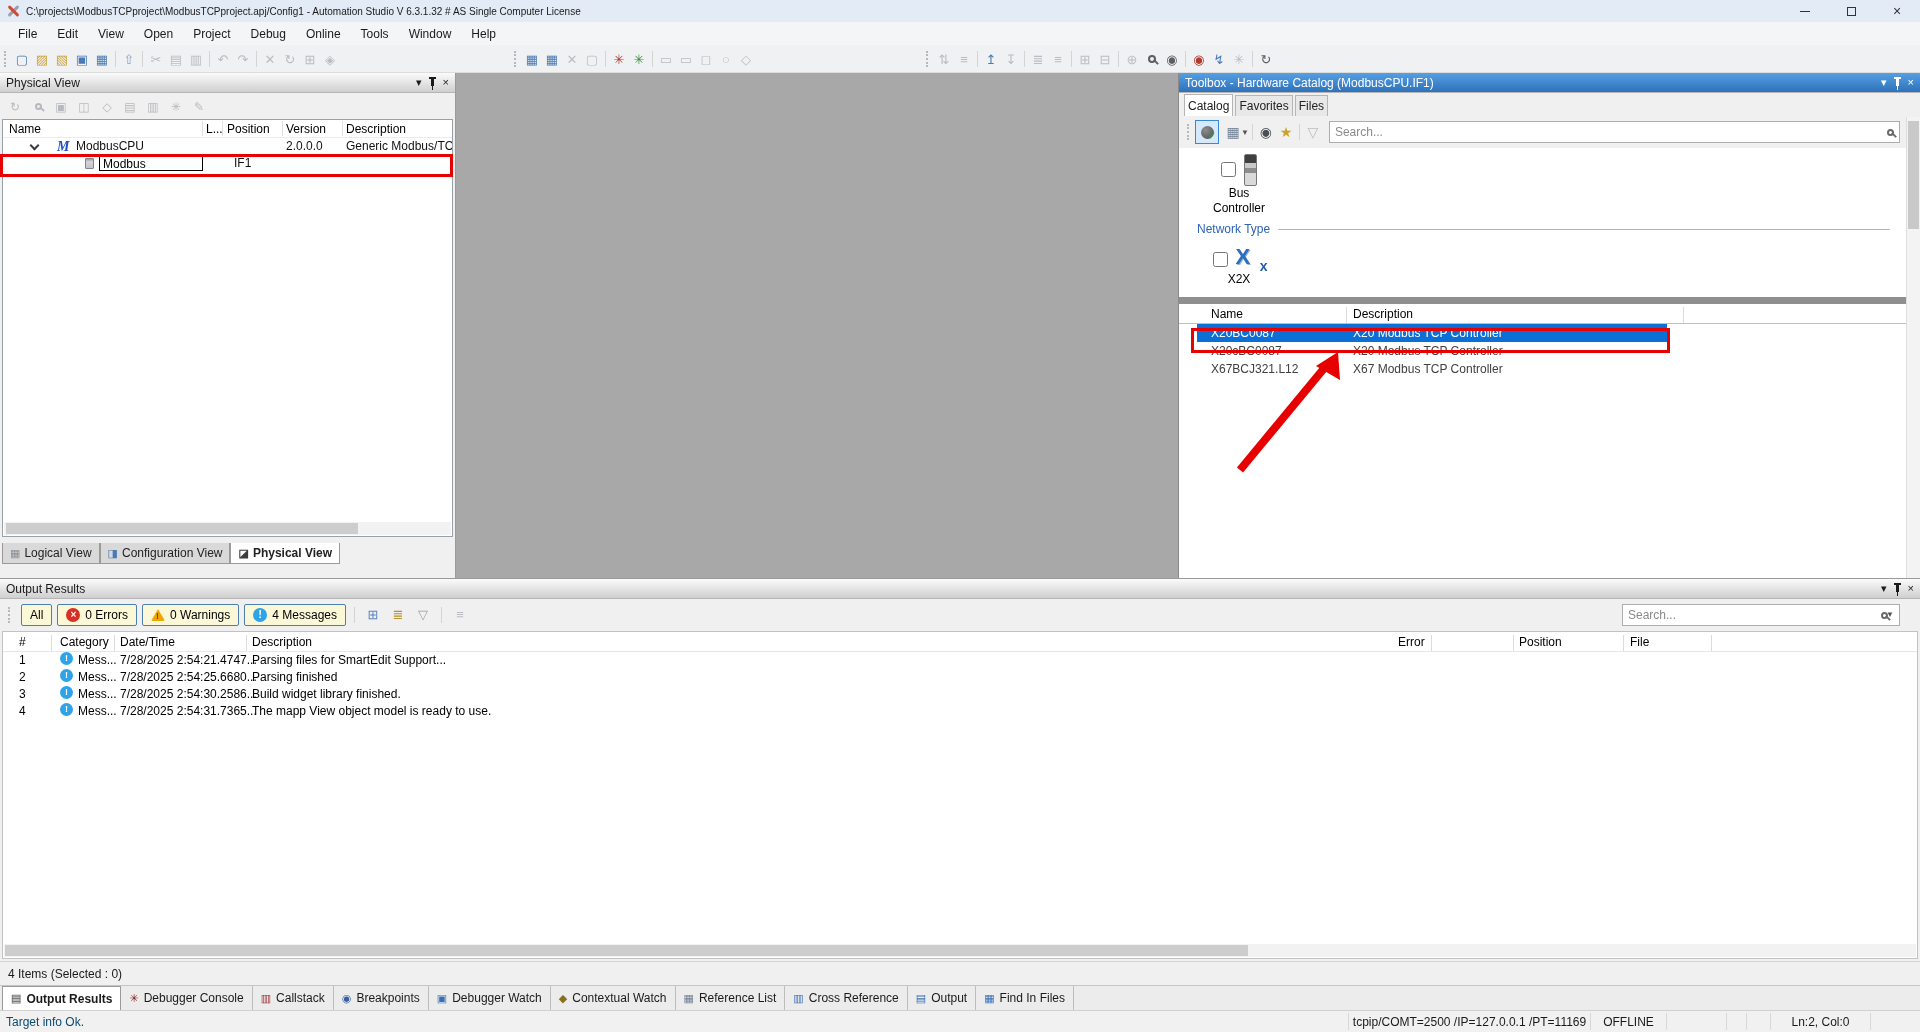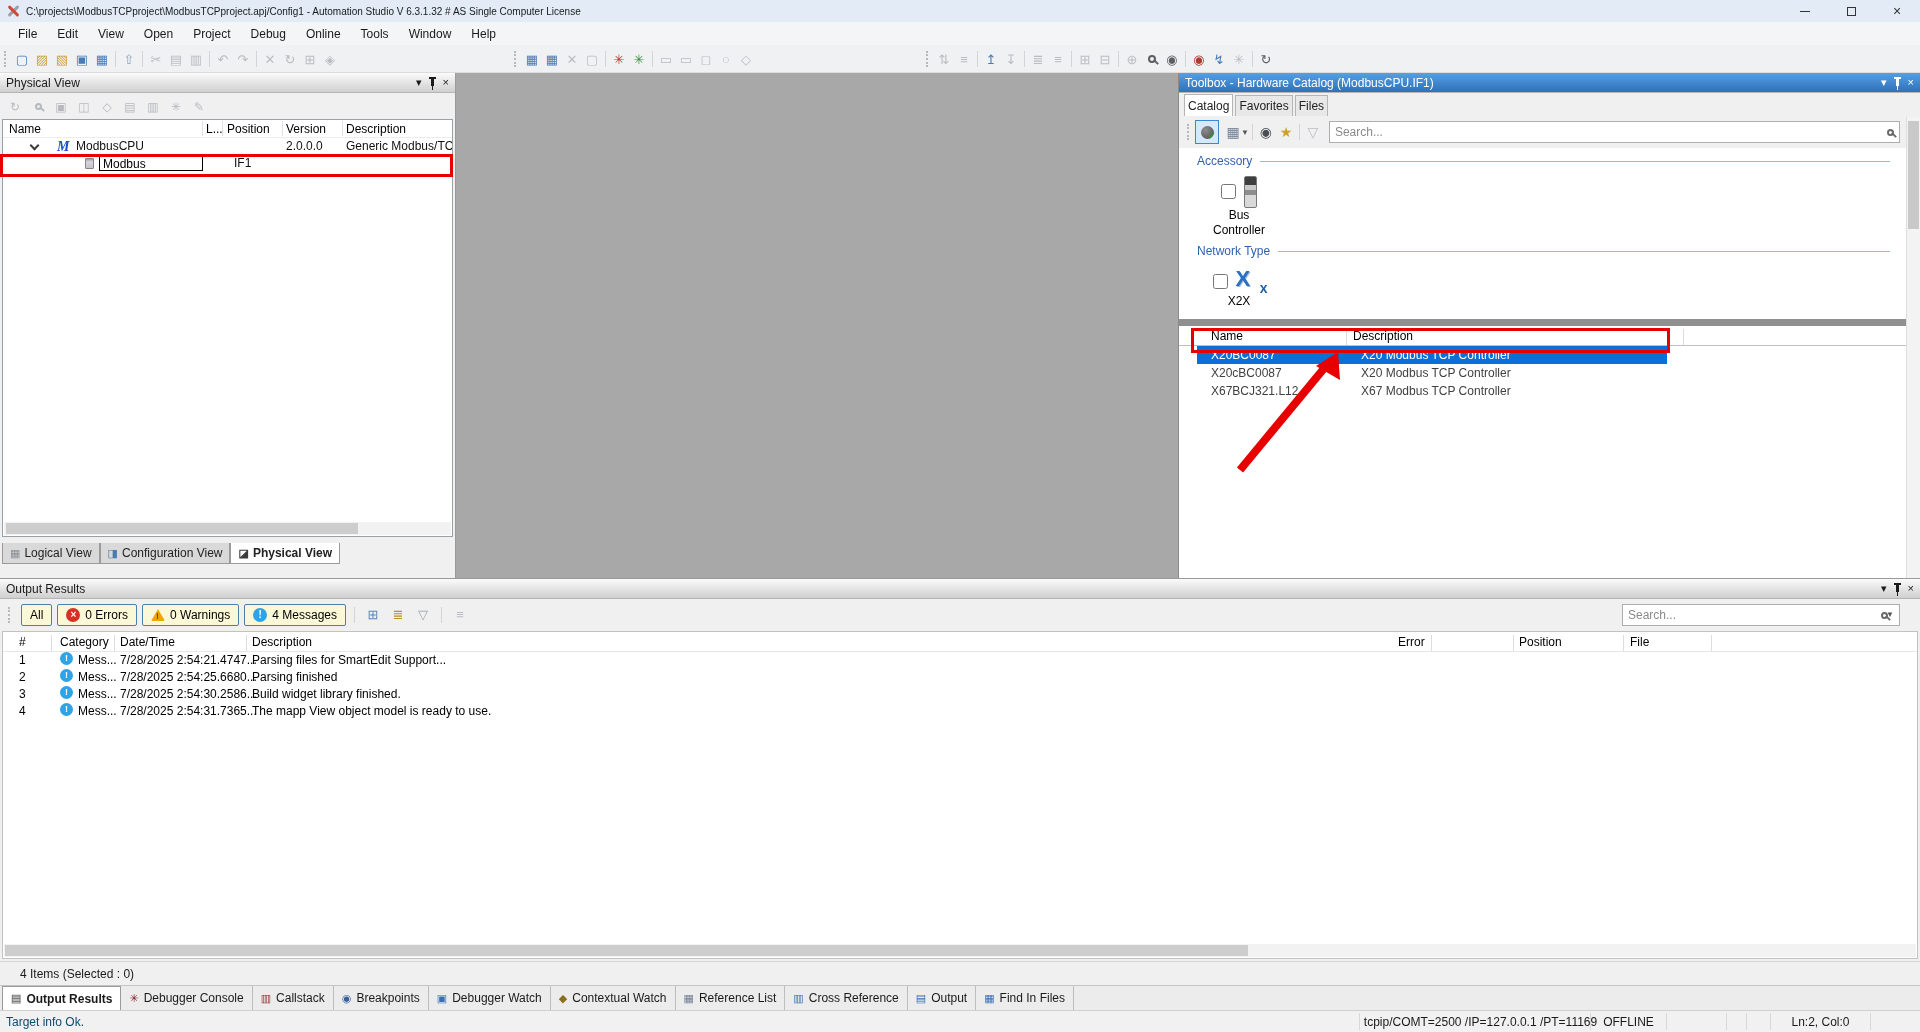--- a/index.html
+++ b/index.html
@@ -91,21 +91,21 @@
   .x2x-ico { position:relative; width:30px; height:28px; }
   .x2x-big { position:absolute; left:0; top:0; font-size:22px; font-weight:bold; color:#2a6fc0; text-shadow:1px 1px 0 #9ab6d8; }
   .x2x-small { position:absolute; right:-2px; bottom:-2px; font-size:14px; font-weight:bold; color:#1f5dab; }
   .hw-label { text-align:center; line-height:15px; color:#000; }
   .tb-splitter { height:7px; background:#8f8f8f; margin-top:10px; }
   .cat-colhdr { position:relative; height:20px; border-bottom:1px solid #c0c0c0; background:#fff; }
   .cat-colhdr span { position:absolute; top:3px; color:#000; }
   .cat-row { position:relative; height:18px; line-height:18px; margin-left:18px; width:470px; color:#404040; }
   .cat-row.selected { background:#0b6fd6; color:#fff; }
   .cat-row span { position:absolute; top:0; white-space:nowrap; }
-  .cat-name { left:14px; } .cat-desc { left:164px; }
+  .cat-name { left:14px; } .cat-desc { left:156px; }
   .tb-vscroll { position:absolute; right:0; top:44px; bottom:0; width:14px; background:#f3f3f3; border-left:1px solid #dedede; }
   .tb-vthumb { position:absolute; left:1px; right:1px; top:4px; height:108px; background:#c9c9c9; }
 
   
   .ann-box { border:3px solid #e60000; background:transparent; pointer-events:none; }
   .ann-arrow { pointer-events:none; }
 
   
   .out-panel { left:0; top:578px; width:1920px; height:407px; background:#f0f0f0; border-top:1px solid #9a9a9a; }
   .or-toolbar { position:absolute; top:21px; left:0; right:0; height:29px; display:flex; align-items:center; padding:0 6px; gap:5px; }
@@ -120,21 +120,21 @@
   .or-body { position:absolute; top:52px; left:2px; right:2px; bottom:26px; background:#fff; border:1px solid #c2c2c2; }
   .or-colhdr { position:relative; height:20px; border-bottom:1px solid #e6e6e6; }
   .or-colhdr span { position:absolute; top:3px; color:#000; }
   .or-vline { position:absolute; top:2px; height:16px; width:0; border-left:1px solid #dcdcdc; }
   .or-row { position:relative; height:17px; line-height:17px; color:#000; }
   .or-row span { position:absolute; top:0; white-space:nowrap; }
   .or-ico { position:absolute; left:57px; top:2px; }
   .or-ico .st-msg { width:13px; height:13px; font-size:9px; }
   .or-hscroll { position:absolute; left:1px; right:1px; bottom:1px; height:13px; background:#f2f2f2; }
   .or-thumb { position:absolute; left:1px; top:1px; width:1243px; height:11px; background:#cdcdcd; }
-  .or-summary { position:absolute; left:0; right:0; bottom:0; height:24px; background:#f0f0f0; border-top:1px solid #d5d5d5; padding:5px 20px; color:#1a1a1a; }
+  .or-summary { position:absolute; left:0; right:0; bottom:0; height:24px; background:#f0f0f0; border-top:1px solid #d5d5d5; padding:5px 8px; color:#1a1a1a; }
 
   
   .bottom-tabs { left:0; top:985px; width:1920px; height:25px; background:#ececec; border-top:1px solid #c5c5c5; display:flex; padding-left:2px; }
   .btab { display:flex; align-items:center; gap:5px; padding:0 8px; border-right:1px solid #bdbdbd; color:#1a1a1a; white-space:nowrap; }
   .btab.active { background:#fff; border:1px solid #9a9a9a; border-bottom:none; font-weight:bold; }
   .btab .bi { font-size:11px; }
 
   
   .statusbar { left:0; top:1010px; width:1920px; height:22px; background:#f1f1f1; border-top:1px solid #d0d0d0; }
   .sb-msg { position:absolute; left:6px; top:4px; color:#0c4a6e; }
@@ -333,24 +333,20 @@
     <span class="tbx-ico" style="color:#4a4f54">◉</span>
     <span class="tbx-ico" style="color:#cfa227">★</span>
     <span class="sep"></span>
     <span class="tbx-ico" style="color:#b9bdc1">▽</span>
     <div class="searchbox">
       <input placeholder="Search..." style="">
       <span style="color:#6a6a6a"><span class="mag" style="width:7px;height:7px;"></span></span>
     </div>
   </div>
   <div class="tb-content">
-    <div class="section-label">
-      <span>Accessory</span>
-      <span class="section-line"></span>
-    </div>
     <div class="hw-item">
       <div class="hw-row">
         <input type="checkbox" class="hw-check" style="">
         <span class="bus-ico"></span>
       </div>
       <div class="hw-label">
         <div>Bus</div>
         <div>Controller</div>
       </div>
     </div>
@@ -538,20 +534,20 @@
     <span>Output</span>
   </span>
   <span class="btab">
     <span class="bi" style="color:#3a6fb5">▦</span>
     <span>Find In Files</span>
   </span>
 </div>
 
 <div class="abs statusbar">
   <span class="sb-msg">Target info Ok.</span>
-  <span class="sb-cell" style="left:1348px; width:242px;margin-left:11px;">tcpip/COMT=2500 /IP=127.0.0.1 /PT=11169</span>
+  <span class="sb-cell" style="left:1348px; width:242px;">tcpip/COMT=2500 /IP=127.0.0.1 /PT=11169</span>
   <span class="sb-cell" style="left:1590px; width:76px;">OFFLINE</span>
   <span class="sb-cell" style="left:1666px; width:60px;"></span>
   <span class="sb-cell" style="left:1726px; width:20px;"></span>
   <span class="sb-cell" style="left:1746px; width:24px;"></span>
   <span class="sb-cell" style="left:1770px; width:100px;">Ln:2, Col:0</span>
   <span class="sb-cell" style="left:1870px; width:50px;"></span>
 </div>
 
 </body></html>

